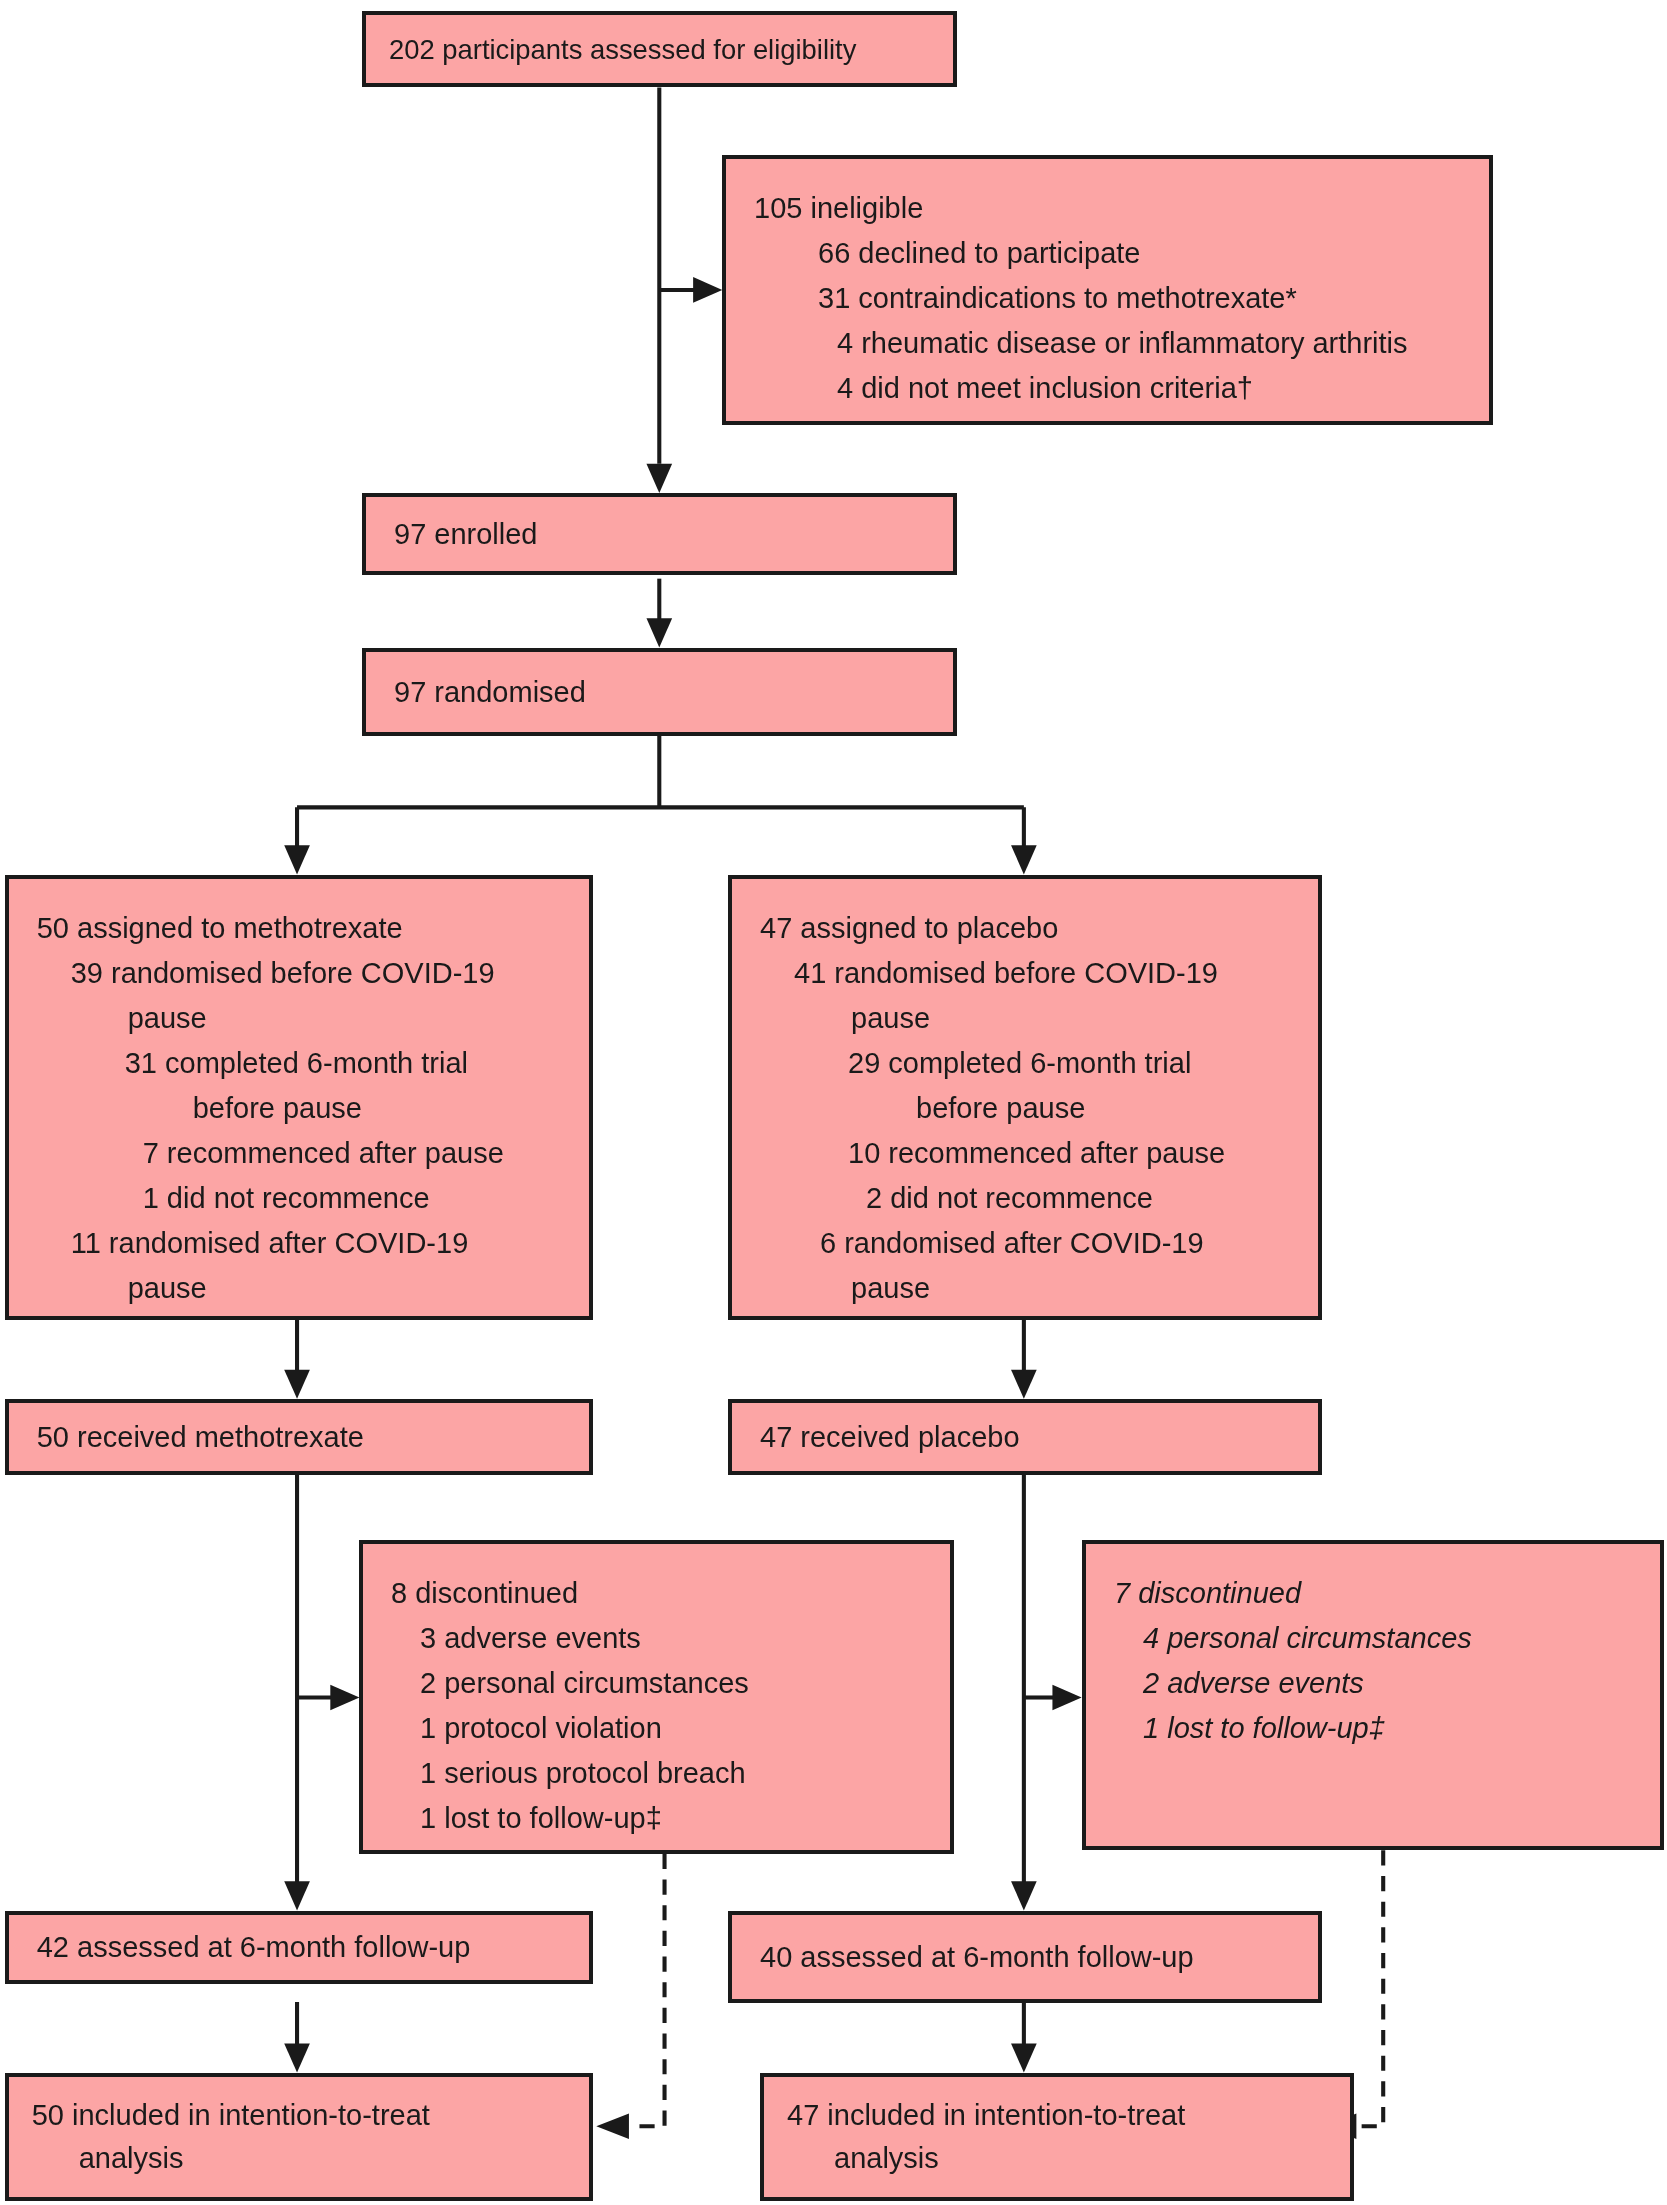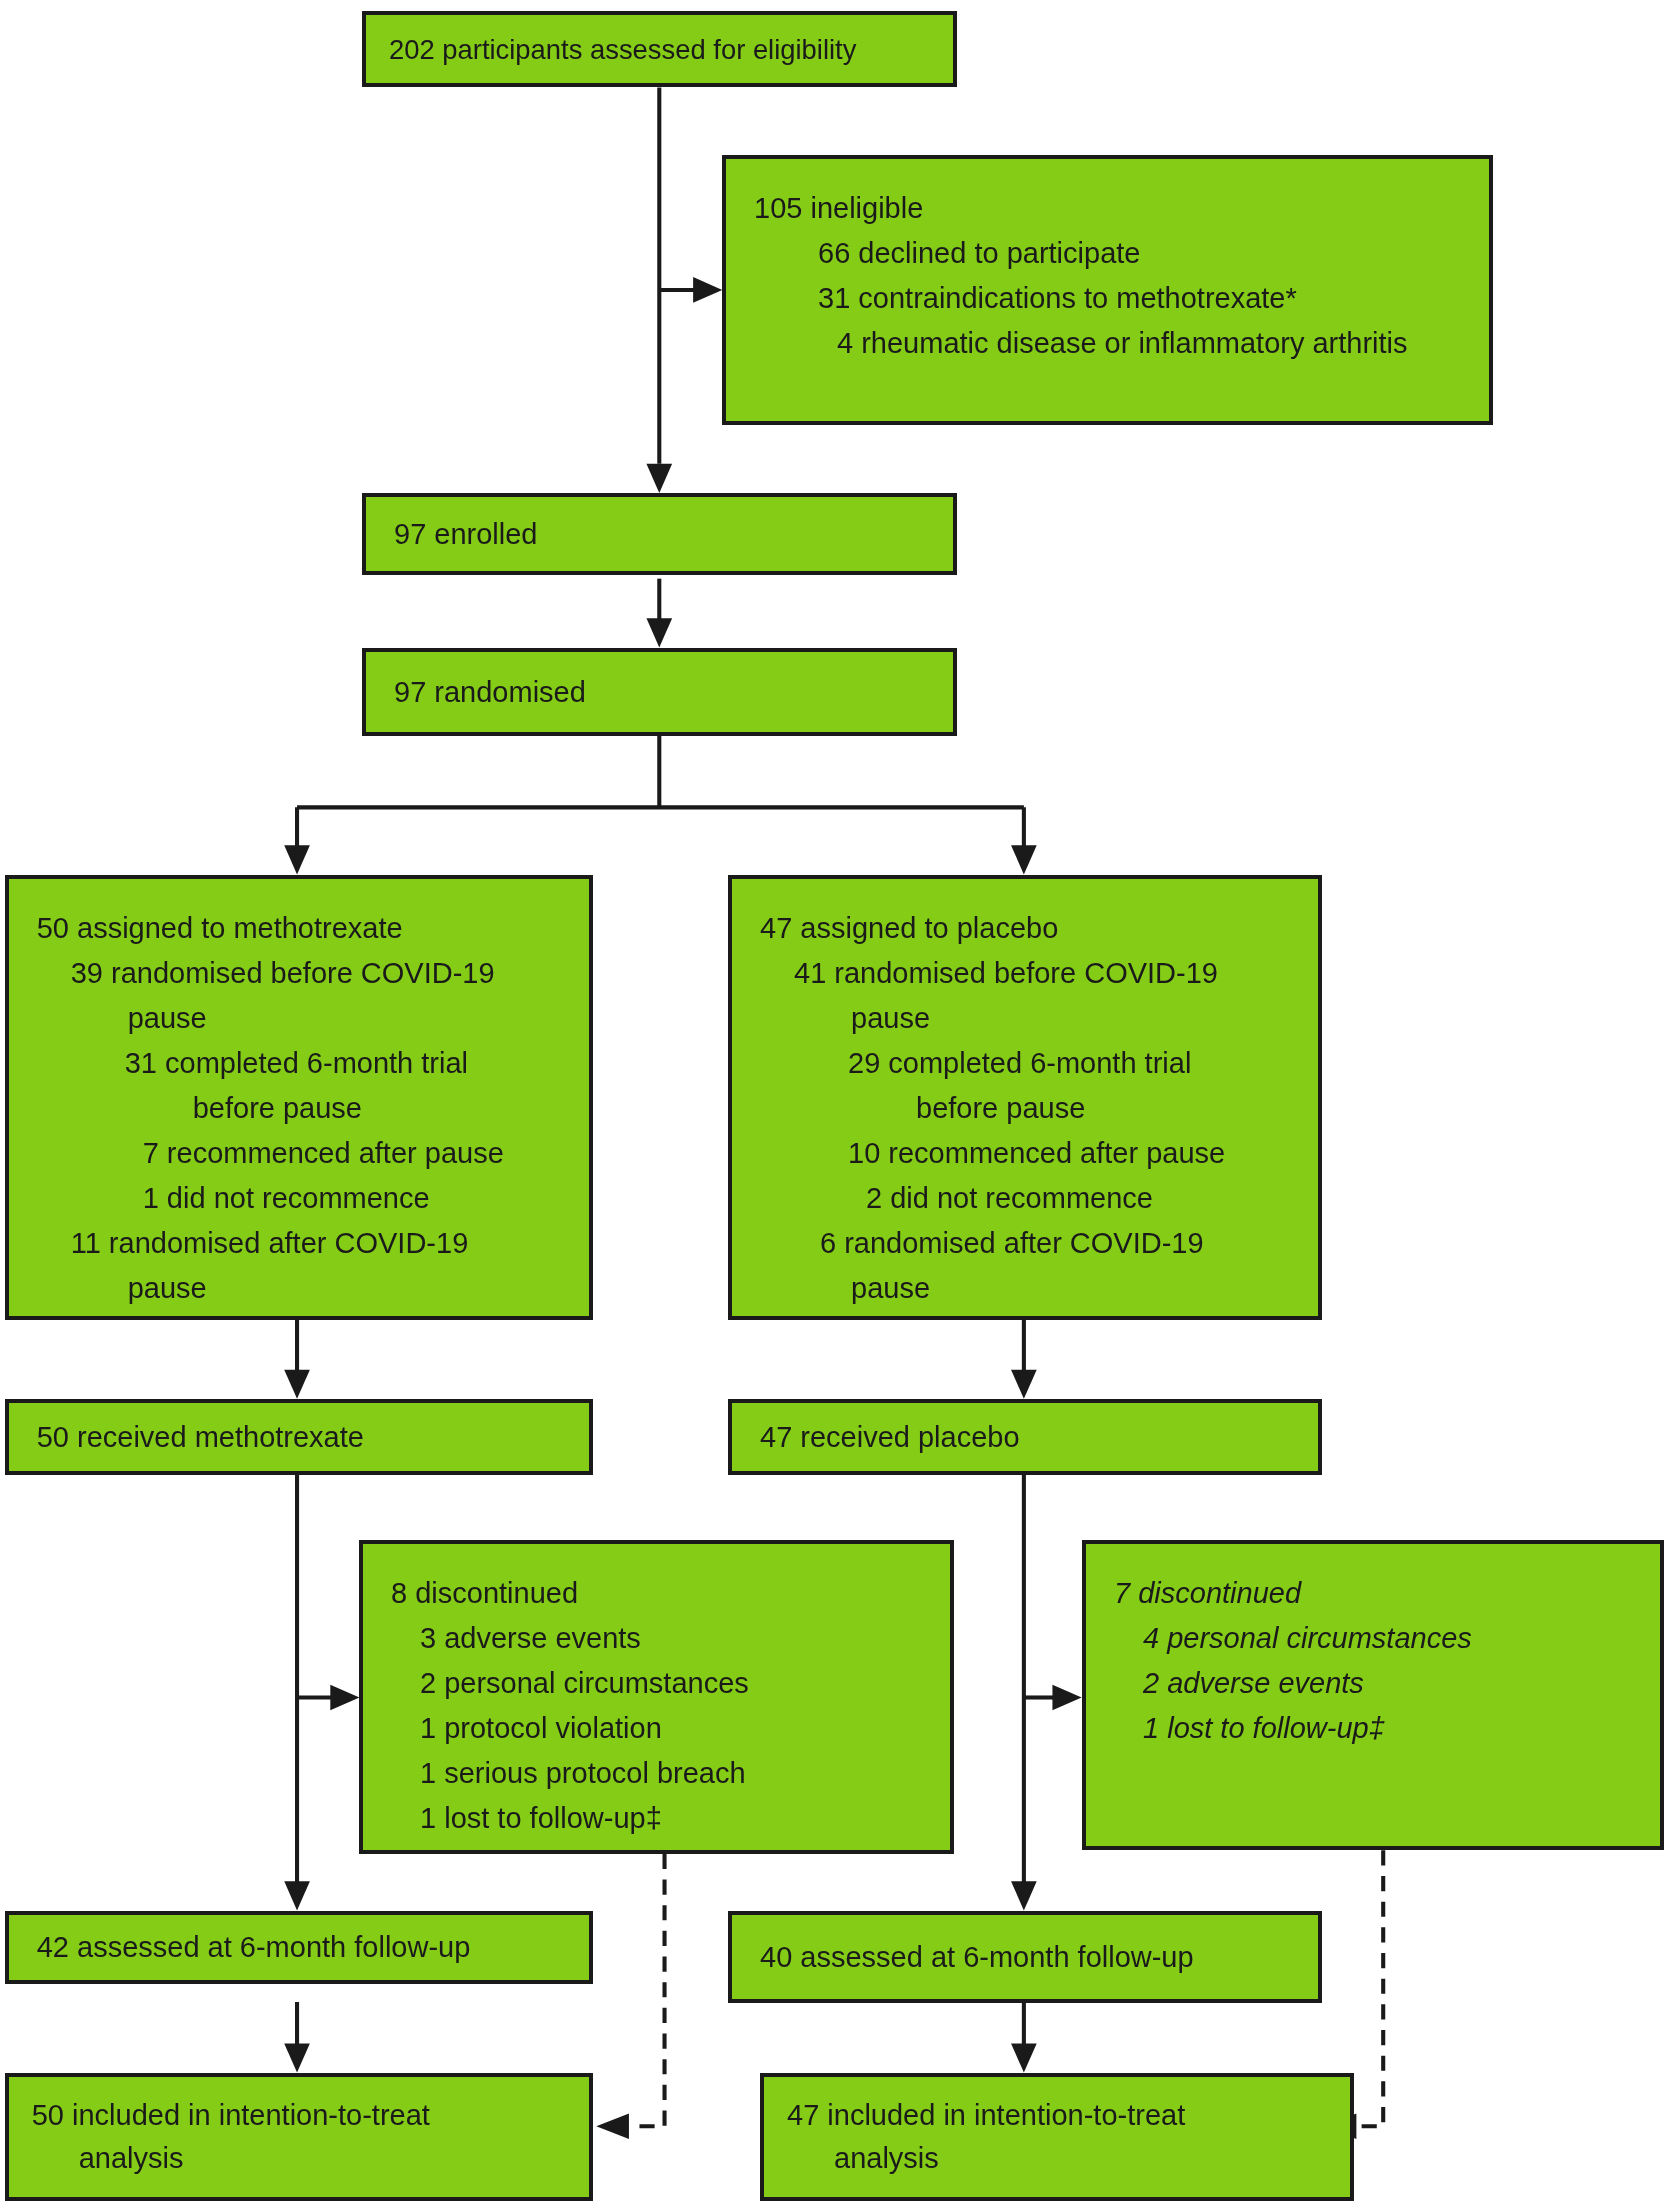--- a/index.html
+++ b/index.html
@@ -9,21 +9,21 @@
     height:2205px;
     background:#ffffff;
     overflow:hidden;
     font-family:"Liberation Sans",sans-serif;
   }
   #connectors{position:absolute;left:0;top:0;width:1668px;height:2205px;}
   .box{
     position:absolute;
     box-sizing:border-box;
     border:4.1px solid #1a1a1a;
-    background:#84cc16;
+    background:#fca5a5;
     color:#1a1a1a;
     font-size:29px;
     line-height:45px;
   }
   .box .line{white-space:nowrap;}
   .multi{padding:27px 8.2px 0 28px;}
   .single{display:flex;flex-direction:column;justify-content:center;padding-left:28px;}
   .itt{display:flex;flex-direction:column;justify-content:center;padding-left:23px;line-height:43px;}
 
   
@@ -100,20 +100,21 @@
 
   <div class="box single" id="box-eligibility">
       <div class="line ind-b">202 participants assessed for eligibility</div>
     </div>
 
   <div class="box multi" id="box-ineligible">
       <div class="line ind-b">105 ineligible</div>
       <div class="line ind-n2">66 declined to participate</div>
       <div class="line ind-n2">31 contraindications to methotrexate*</div>
       <div class="line ind-n1">4 rheumatic disease or inflammatory arthritis</div>
+      <div class="line ind-n1">4 did not meet inclusion criteria†</div>
     </div>
 
   <div class="box single" id="box-enrolled">
       <div class="line ind-b">97 enrolled</div>
     </div>
 
   <div class="box single" id="box-randomised">
       <div class="line ind-b">97 randomised</div>
     </div>
 

